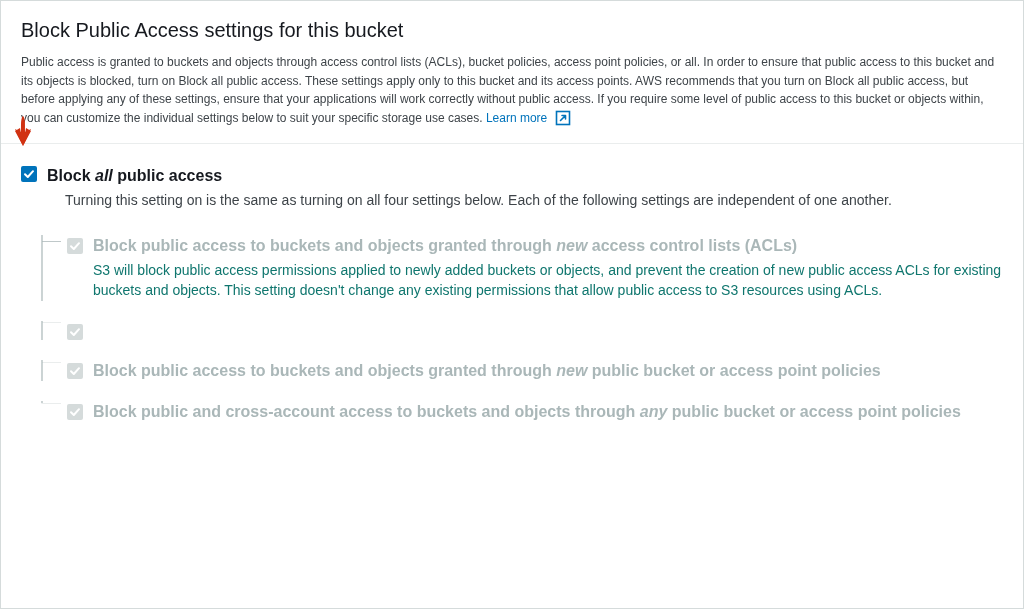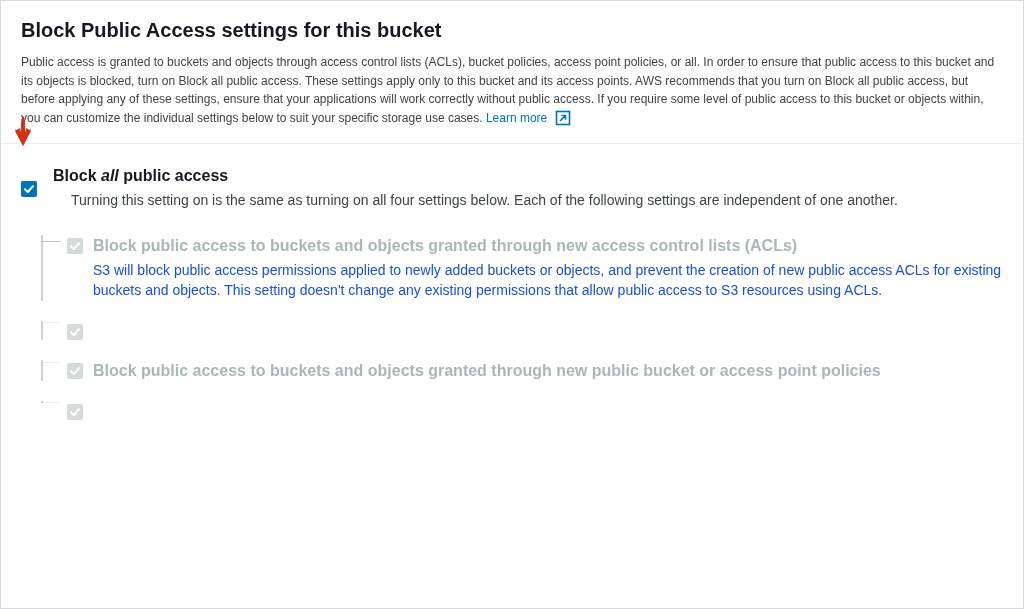--- a/index.html
+++ b/index.html
@@ -14,21 +14,21 @@
       border: 1px solid #d5dbdb;
       width: 1024px;
       height: 609px;
     }
     .panel-header {
       padding: 14px 20px 16px 20px;
       border-bottom: 1px solid #eaeded;
     }
     .panel-title {
       font-size: 20px;
-      font-weight: 700;
+      font-weight: 400;
       color: #16191f;
       margin-bottom: 8px;
     }
     .panel-desc {
       font-size: 12px;
       color: #3e4449;
       line-height: 1.55;
     }
     .learn-more {
       color: #0073bb;
@@ -46,22 +46,22 @@
       left: 10px;
       top: -28px;
       color: #d13212;
     }
     .panel-body {
       padding: 20px 20px 8px 20px;
       position: relative;
     }
     .main-row {
       display: flex;
-      align-items: center;
-      gap: 16px;
+      align-items: flex-start;
+      gap: 10px;
       margin-bottom: 8px;
     }
     .checkbox {
       width: 16px;
       height: 16px;
       border-radius: 2px;
       display: inline-flex;
       align-items: center;
       justify-content: center;
       flex-shrink: 0;
@@ -107,24 +107,24 @@
       bottom: 0;
       width: 40px;
       pointer-events: none;
     }
     .sub-label {
       font-size: 16px;
       font-weight: 700;
       color: #aab7b8;
       line-height: 1.35;
     }
-    .sub-label .italic { font-weight: 700;}
+    .sub-label .italic { font-style: italic; font-weight: 700;}
     .sub-desc {
       font-size: 14px;
-      color: #1d4ed8;
+      color: #0f766e;
       margin-top: 3px;
       line-height: 1.45;
     }
     .sub-item .checkbox { margin-top: 3px; }
   </style>
 </head>
 <body>
 
 <div class="panel">
   <div class="panel-header">
@@ -215,18 +215,21 @@
       <div class="sub-item" style="margin-bottom:0">
         <svg class="connector" preserveAspectRatio="none" viewBox="0 0 40 100" width="40" height="100%">
           <path d="M15 -300 L15 10 M15 10 L34 10" stroke="#aab7b8" stroke-width="1.2" fill="none"></path>
         </svg>
         <span class="checkbox disabled">
           <svg width="12" height="12" viewBox="0 0 12 12">
               <path d="M2 6.2 L4.8 9 L10 3.2" stroke="#fff" stroke-width="2" fill="none" stroke-linecap="round" stroke-linejoin="round"></path>
             </svg>
         </span>
         <div>
+          <div class="sub-label">
+            <span>Block public and cross-account access to buckets and objects through </span><span class="italic">any</span><span> public bucket or access point policies</span>
+          </div>
         </div>
       </div>
 
     </div>
   </div>
 </div>
 
 </body></html>

